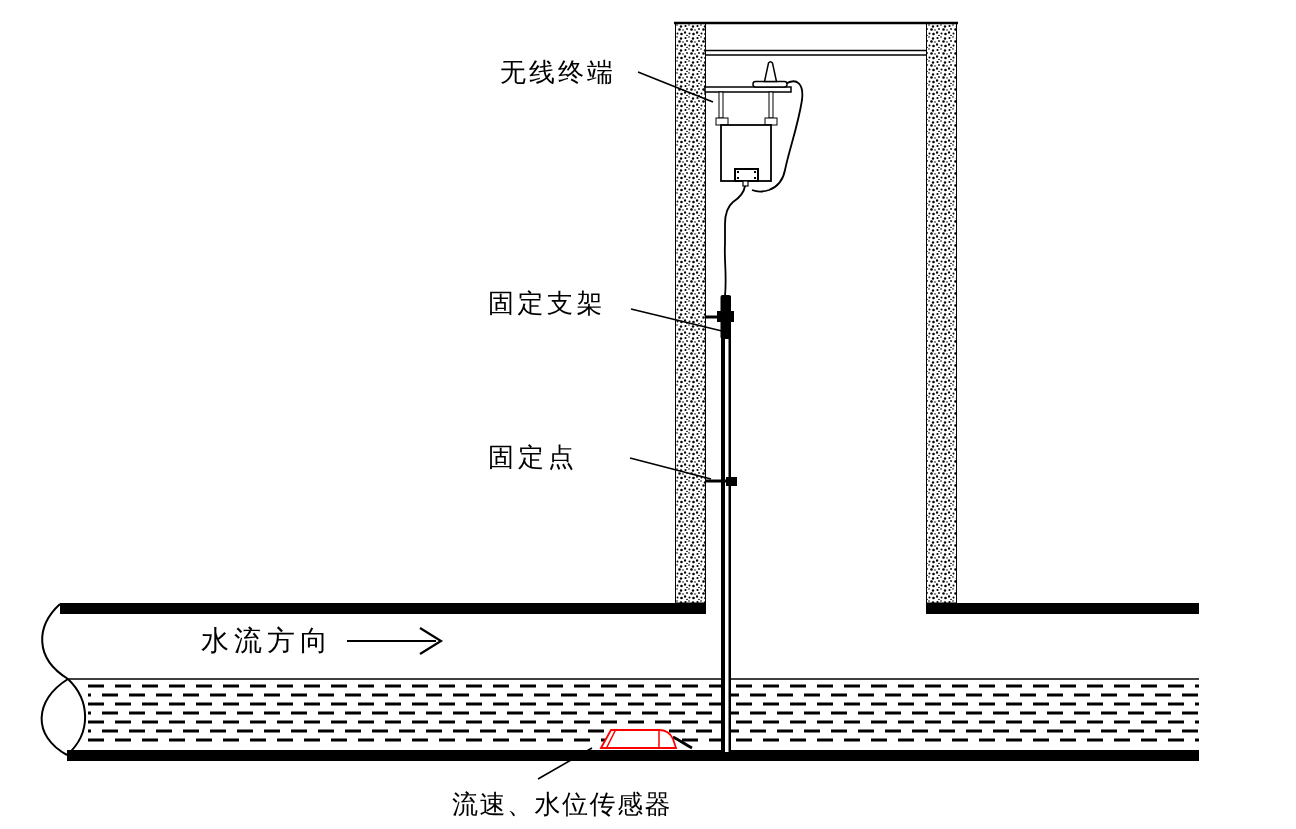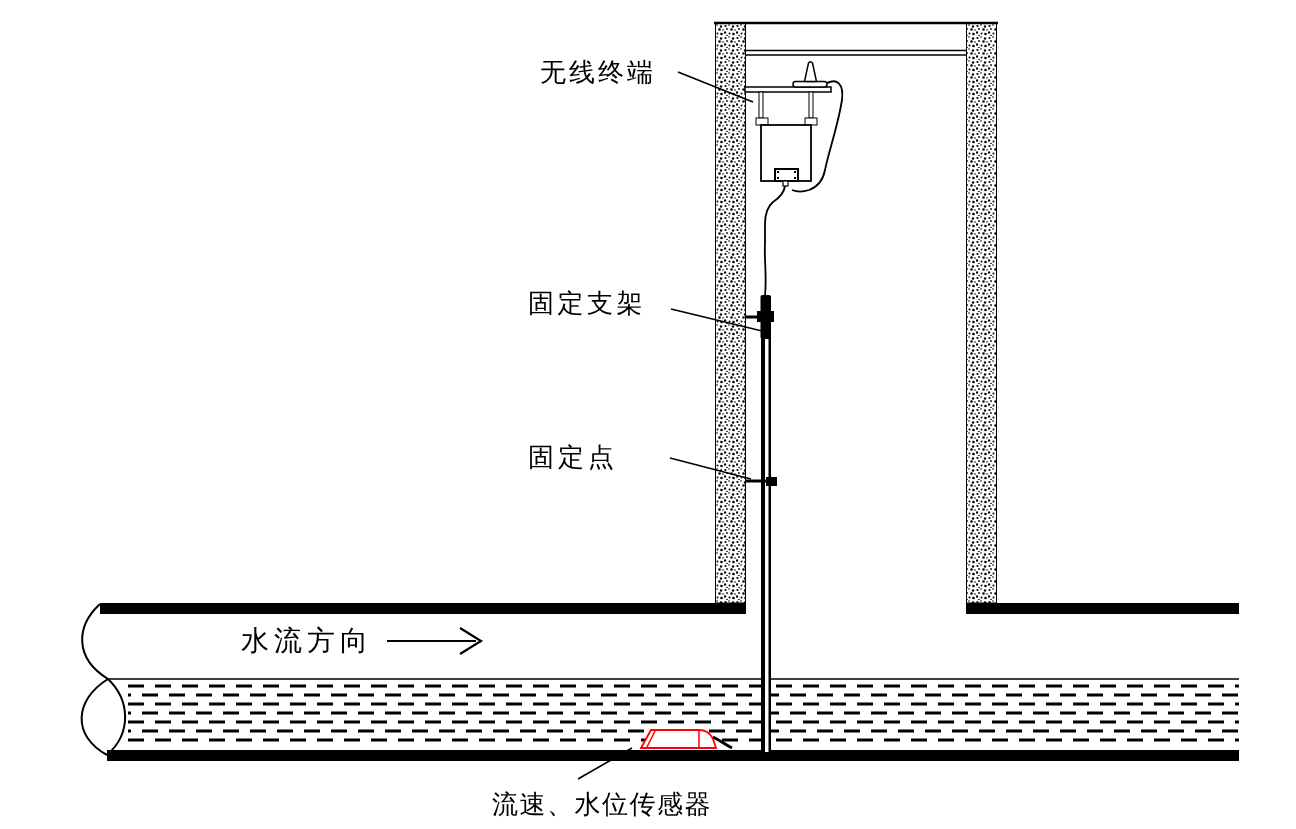--- a/index.html
+++ b/index.html
@@ -2,21 +2,20 @@
 <html><head>
 <meta charset="utf-8">
 <style>
   html,body{margin:0;padding:0;background:#ffffff;}
   .stage{
     position:relative;
     width:1199px;height:829px;
     background:#ffffff;
     overflow:hidden;
     font-family:"Liberation Serif","DejaVu Serif",serif;
-    padding-left:40px;
   }
   svg{display:block;}
   .cjk{
     font-family:"Liberation Serif","DejaVu Serif",serif;
     fill:#000000;
   }
 </style>
 </head>
 <body>
 

